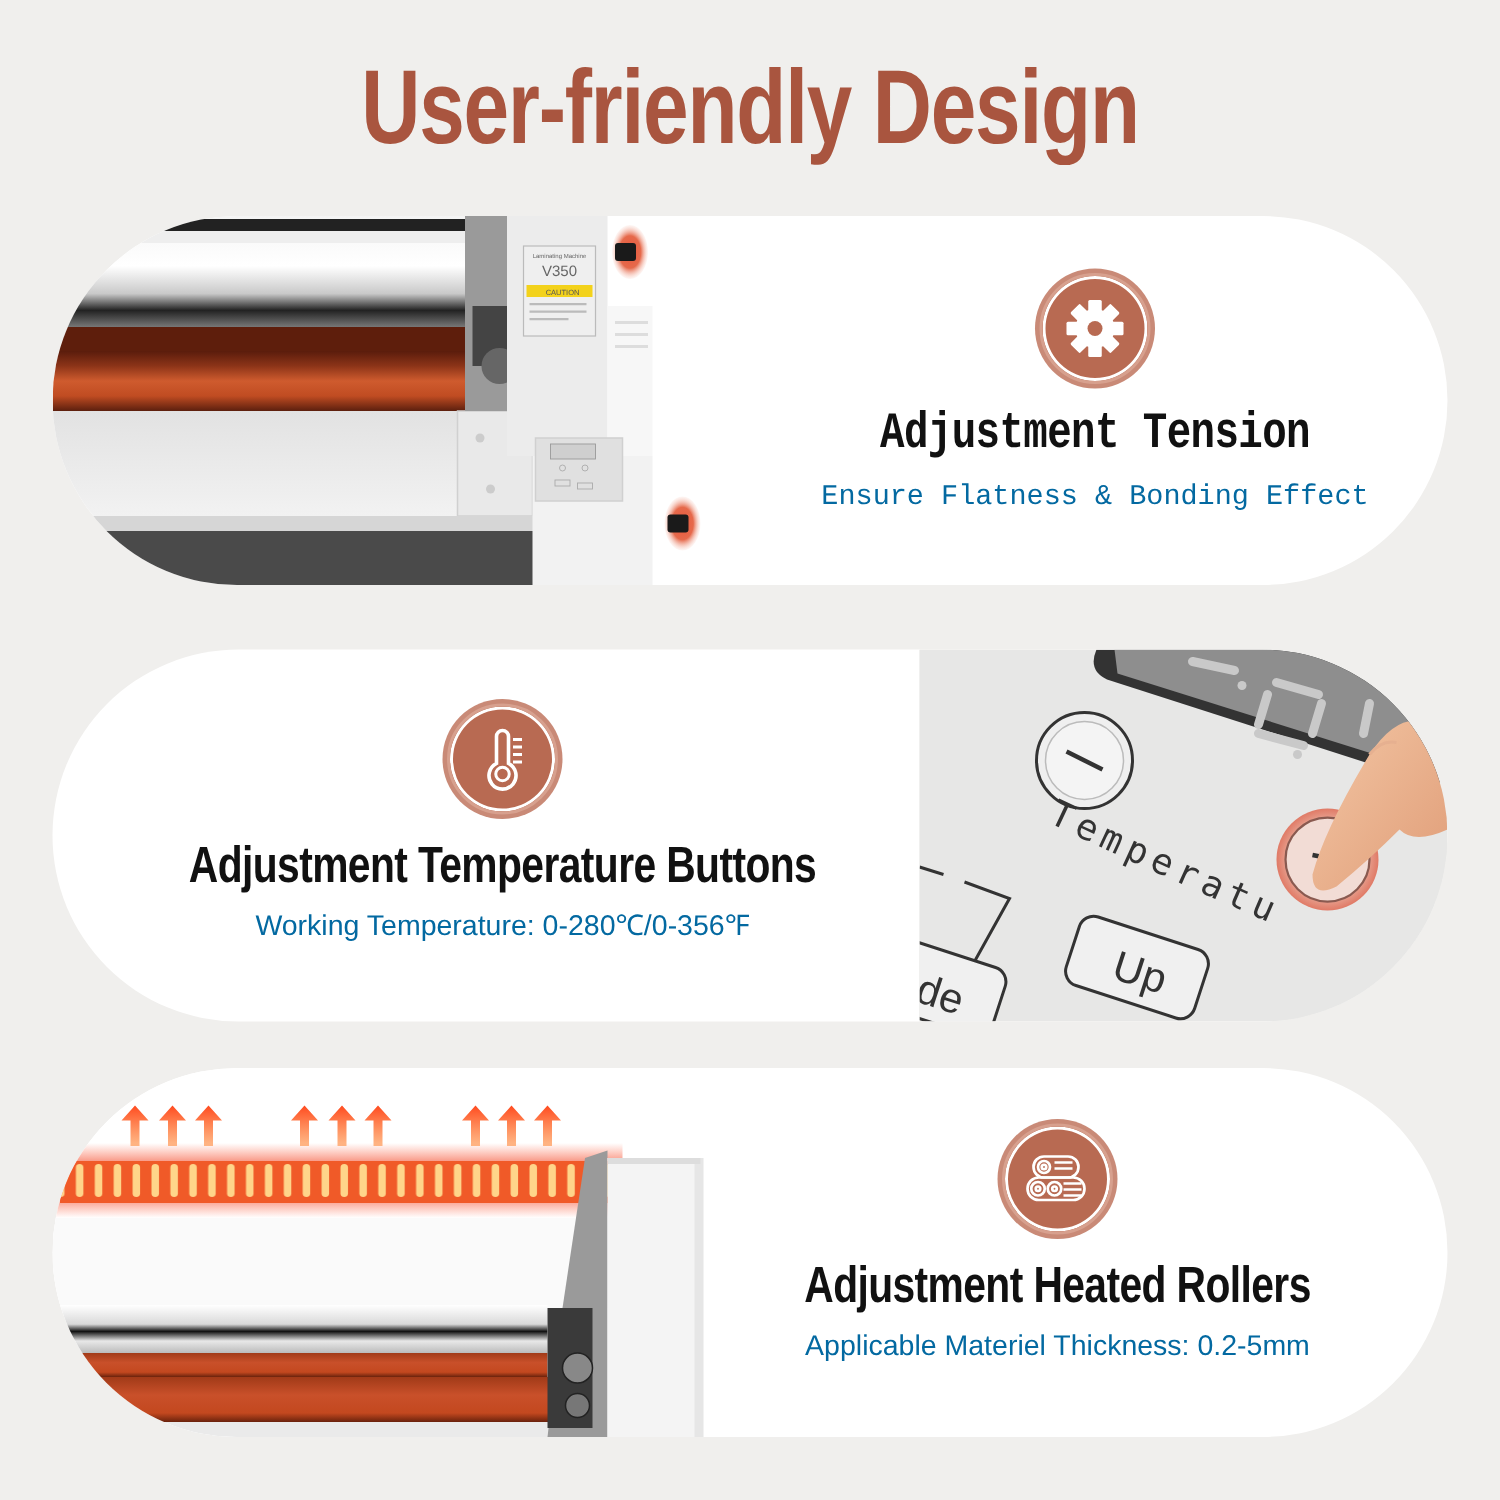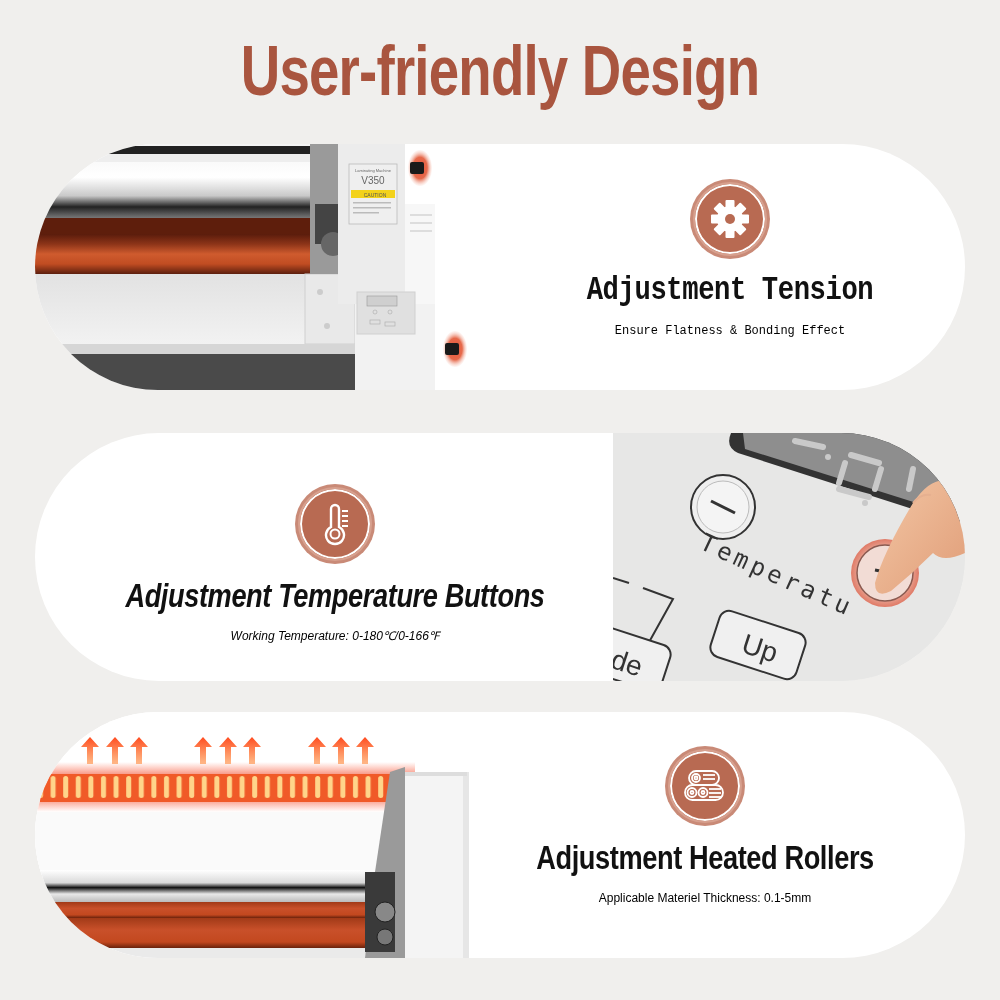--- a/index.html
+++ b/index.html
@@ -48,28 +48,28 @@
     font-weight: 700;
     font-size: 34px;
     color: #111;
     transform: scaleX(0.80);
     white-space: nowrap;
     margin-top: 14px;
     letter-spacing: -0.5px;
     line-height: 40px;
   }
   .feature .sub {
-    font-size: 12px;
-    color: #000000;
+    font-size: 19px;
+    color: #0369a1;
     margin-top: 10px;
     white-space: nowrap;
     line-height: 22px;
   }
   .f1 { left: 480px; top: 38px; width: 430px; font-family: Liberation Mono, monospace; }
-  .f2 { left: 20px; top: 54px; width: 560px; font-style: italic; }
+  .f2 { left: 20px; top: 36px; width: 560px; }
   .f3 { left: 440px; top: 37px; width: 460px; }
 
   
   .photo { position: absolute; overflow: hidden; }
   .photo1 { left: 0; top: 0; width: 440px; height: 246px; }
   .photo2 { left: 578px; top: 0; width: 352px; height: 248px; background: #e6e6e4; }
   .photo3 { left: 0; top: 0; width: 440px; height: 246px; }
 </style>
 </head>
 <body>
@@ -181,21 +181,21 @@
       <svg width="46" height="46" viewBox="0 0 46 46">
         <path d="M19 8 a4 4 0 0 1 8 0 v18 a9 9 0 1 1 -8 0 z" fill="none" stroke="#fff" stroke-width="2.4"></path>
         <circle cx="23" cy="33" r="4.5" fill="none" stroke="#fff" stroke-width="2"></circle>
         <rect x="30" y="9" width="6" height="2" fill="#fff"></rect>
         <rect x="30" y="14" width="6" height="2" fill="#fff"></rect>
         <rect x="30" y="19" width="6" height="2" fill="#fff"></rect>
         <rect x="30" y="24" width="6" height="2" fill="#fff"></rect>
       </svg>
     </div>
     <div class="title">Adjustment Temperature Buttons</div>
-    <div class="sub">Working Temperature: 0-180℃/0-166℉</div>
+    <div class="sub">Working Temperature: 0-280℃/0-356℉</div>
   </div>
   <div class="photo photo2">
     <svg width="352" height="248" viewBox="0 0 352 248">
       <defs>
         <radialGradient id="pressGlow" cx="0.5" cy="0.5" r="0.5">
           <stop offset="0" stop-color="#f1d2c8"></stop>
           <stop offset="0.7" stop-color="#eab2a2"></stop>
           <stop offset="1" stop-color="#e07a66"></stop>
         </radialGradient>
         <linearGradient id="finger" x1="0" y1="0" x2="1" y2="1">
@@ -347,15 +347,15 @@
           <circle cx="22" cy="30.5" r="1.5"></circle>
           <line x1="22" y1="13" x2="34" y2="13"></line>
           <line x1="22" y1="17" x2="34" y2="17"></line>
           <line x1="28" y1="27" x2="40" y2="27"></line>
           <line x1="28" y1="31" x2="40" y2="31"></line>
           <line x1="28" y1="35" x2="40" y2="35"></line>
         </g>
       </svg>
     </div>
     <div class="title">Adjustment Heated Rollers</div>
-    <div class="sub">Applicable Materiel Thickness: 0.1-5mm</div>
+    <div class="sub">Applicable Materiel Thickness: 0.2-5mm</div>
   </div>
 </div>
 
 </body></html>

